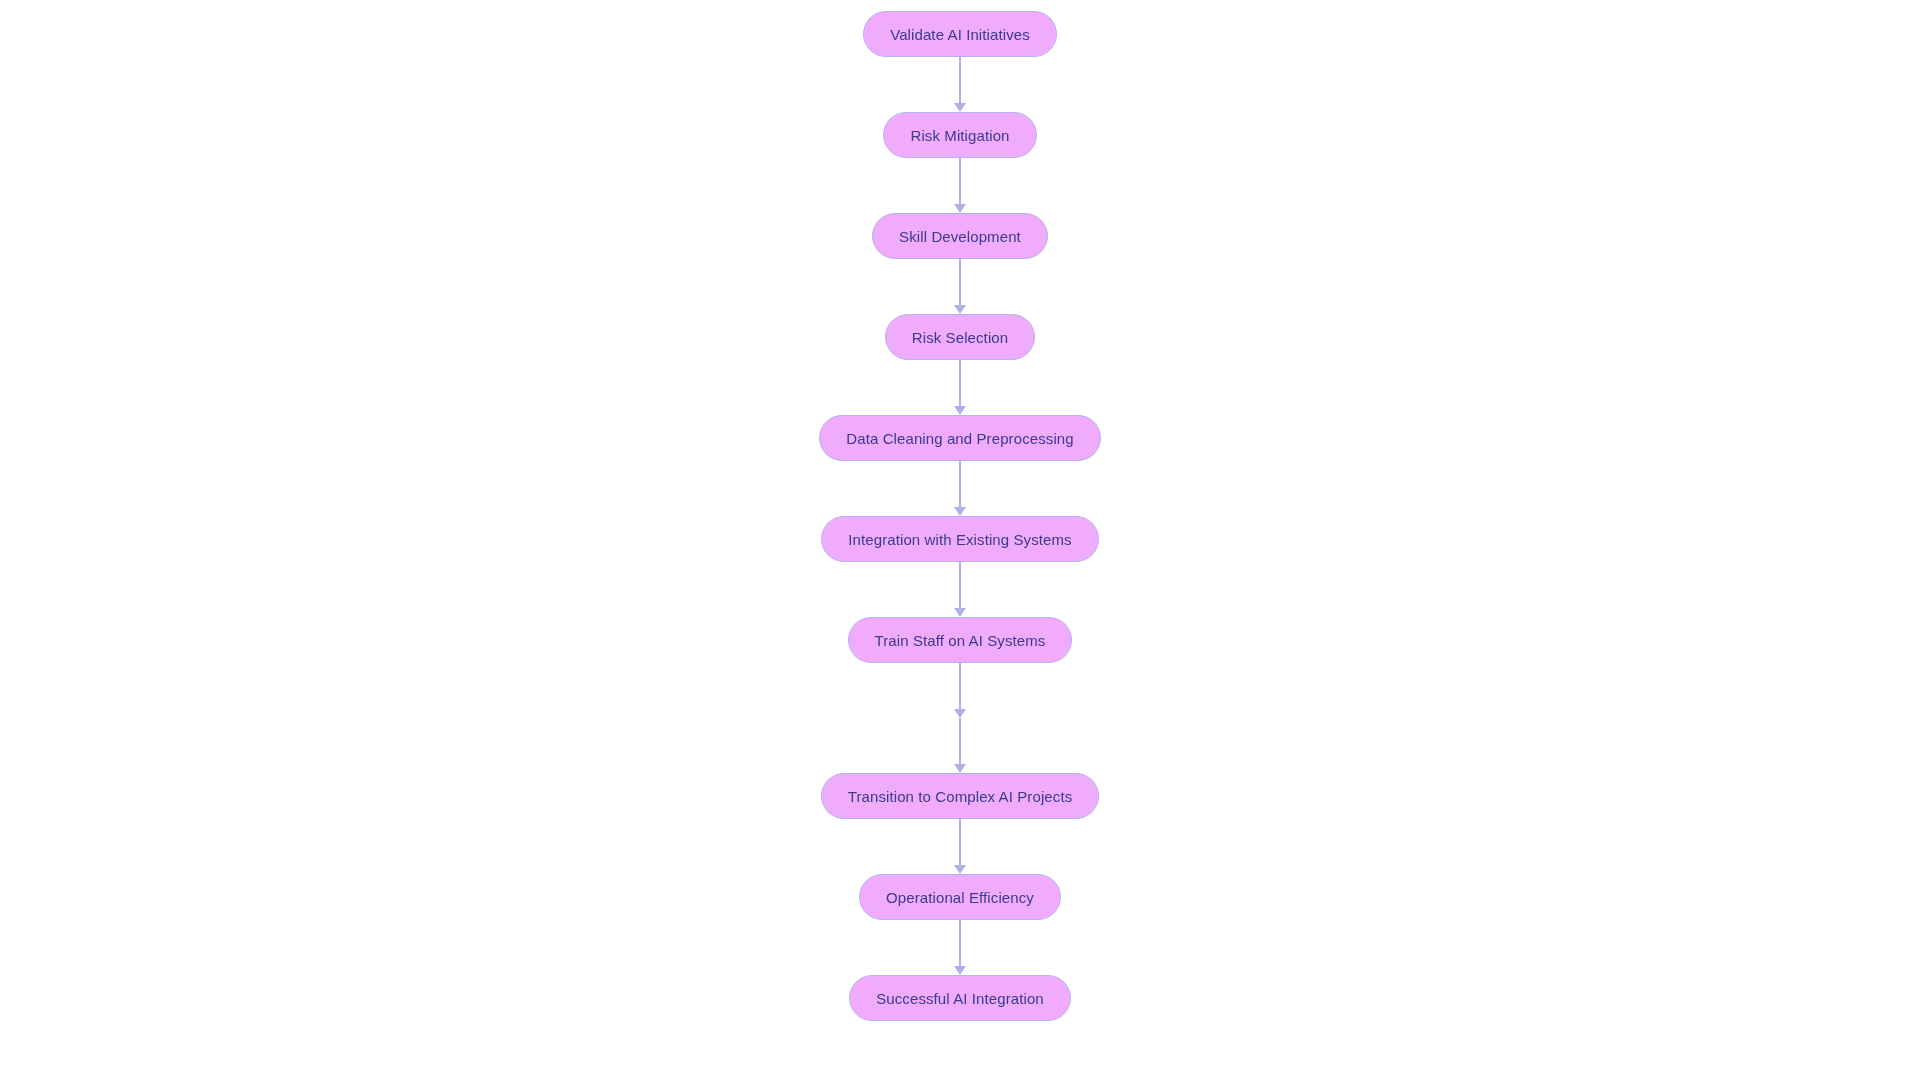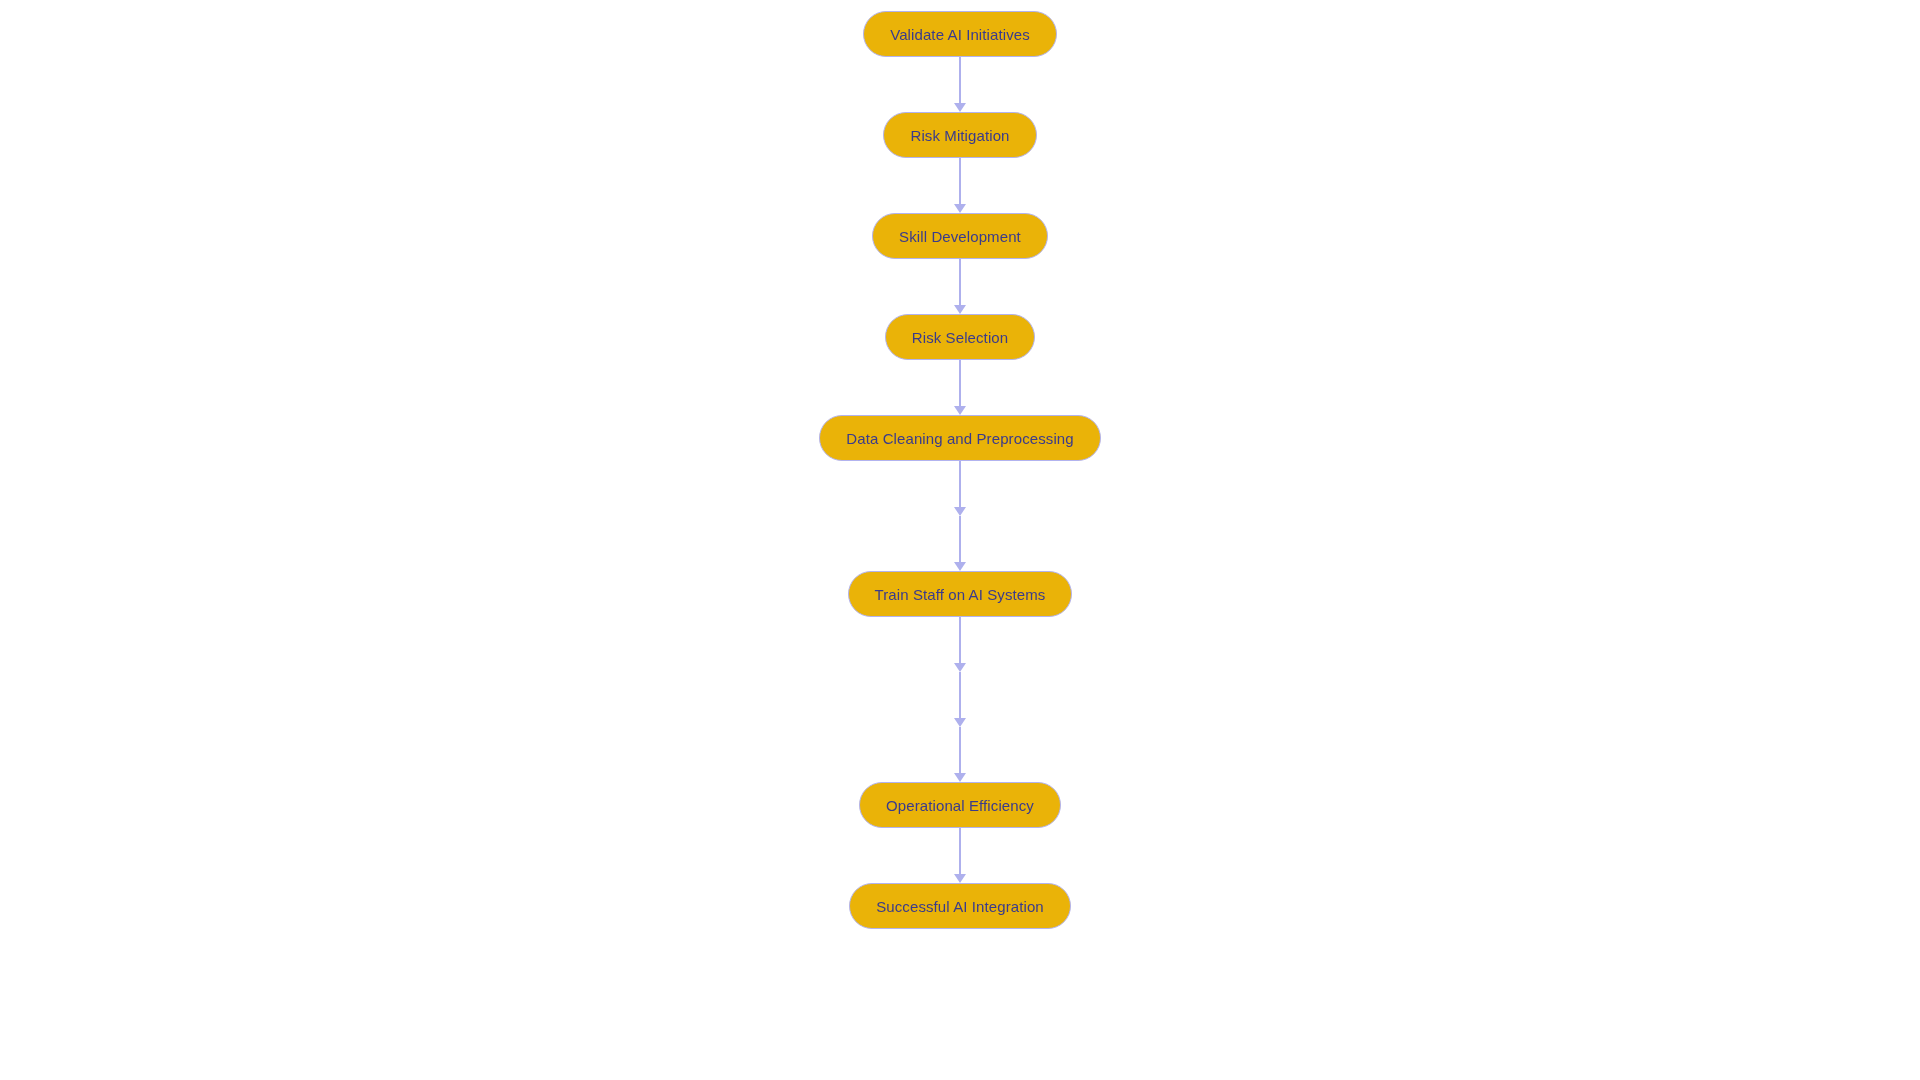--- a/index.html
+++ b/index.html
@@ -35,21 +35,21 @@
   }
 
   
   .flow-node {
     box-sizing: border-box;
     height: 46px;
     display: flex;
     align-items: center;
     justify-content: center;
     padding: 0 26px;
-    background: #eab308;
+    background: #f0abfc;
     border: 1px solid #b2b3ef;
     border-radius: 999px;
     white-space: nowrap;
     flex: 0 0 auto;
   }
 
   .flow-node-label {
     font-family: "Liberation Sans", sans-serif;
     font-size: 15px;
     line-height: 1;
@@ -133,20 +133,23 @@
 
     <div class="flow-node">
       <span class="flow-node-label">Data Cleaning and Preprocessing</span>
     </div>
 
     <div class="flow-connector" style="height:55px;">
       <div class="connector-line"></div>
       <div class="connector-arrowhead"></div>
     </div>
 
+    <div class="flow-node">
+      <span class="flow-node-label">Integration with Existing Systems</span>
+    </div>
 
     <div class="flow-connector" style="height:55px;">
       <div class="connector-line"></div>
       <div class="connector-arrowhead"></div>
     </div>
 
     <div class="flow-node">
       <span class="flow-node-label">Train Staff on AI Systems</span>
     </div>
 
@@ -154,20 +157,23 @@
       <div class="connector-line"></div>
       <div class="connector-arrowhead"></div>
     </div>
 
 
     <div class="flow-connector" style="height:55px;">
       <div class="connector-line"></div>
       <div class="connector-arrowhead"></div>
     </div>
 
+    <div class="flow-node">
+      <span class="flow-node-label">Transition to Complex AI Projects</span>
+    </div>
 
     <div class="flow-connector" style="height:55px;">
       <div class="connector-line"></div>
       <div class="connector-arrowhead"></div>
     </div>
 
     <div class="flow-node">
       <span class="flow-node-label">Operational Efficiency</span>
     </div>
 

